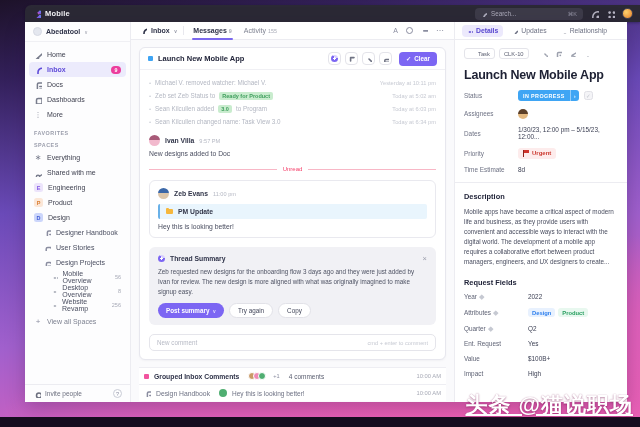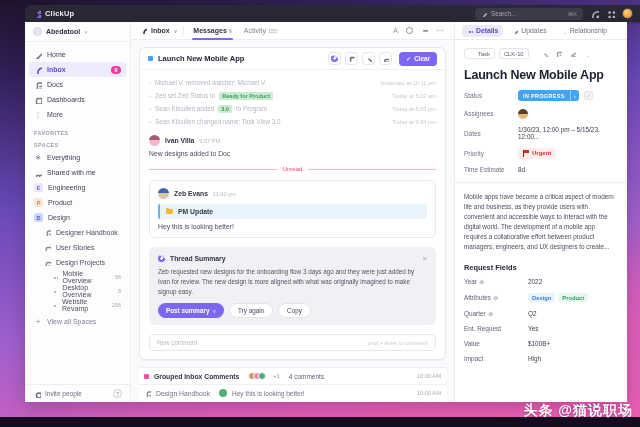--- a/index.html
+++ b/index.html
@@ -152,22 +152,22 @@
   .d-h { font-size:7.4px; font-weight:bold; color:#23263b; margin-bottom:6px; }
   .d-desc { font-size:6.35px; color:#4a4e60; line-height:1.58; }
   .cf-h { margin-top:11px; }
   .cfield { display:flex; align-items:center; margin-bottom:8px; }
   .cflabel { width:64px; min-width:64px; font-size:6.4px; color:#5f6375; display:flex; align-items:center; gap:3px; }
   .fdia { width:3.5px; height:3.5px; background:#c6c9d2; transform:rotate(45deg); border-radius:.5px; }
   .chip { font-size:5.8px; font-weight:bold; padding:1.5px 4px; border-radius:3px; }
   .chip-design { color:#2f80ed; background:#e8f1fe; margin-right:3px; }
   .chip-product { color:#279e5f; background:#e8f8ef; }
 
-  .watermark { position:absolute; right:7px; bottom:7px; font-size:14px; font-weight:bold; color:#fff;
-    text-shadow:0 1px 2px rgba(120,20,80,.45), 0 0 1px rgba(120,20,80,.4); letter-spacing:1px; }
+  .watermark { position:absolute; right:7px; bottom:7px; font-size:22px; font-weight:bold; color:#fff;
+    text-shadow:0 1px 2px rgba(120,20,80,.45), 0 0 1px rgba(120,20,80,.4); letter-spacing:1px;text-decoration:underline; }
 
   .ic { width:8px; height:8px; display:block; }
   .ic7 { width:7px; height:7px; } .ic6 { width:6px; height:6px; } .ic9 { width:9px; height:9px; }
   svg.defs { position:absolute; width:0; height:0; }
 </style>
 </head>
 <body>
 
 <svg class="defs" aria-hidden="true">
   <defs>
@@ -273,21 +273,21 @@
   </defs>
 </svg>
 
 <div class="stage">
 
   <div class="topbar">
     <div class="brand">
       <svg class="ic9">
           <use href="#s-logo"></use>
         </svg>
-      <span class="brand-name">ClickUp</span>
+      <span class="brand-name">Mobile</span>
     </div>
     <div class="tb-right">
       <div class="searchpill">
         <svg class="ic6">
             <use href="#s-search"></use>
           </svg>
         <input placeholder="Search..." style="">
         <span class="kbd">⌘K</span>
       </div>
       <span class="tb-ic">
@@ -653,20 +653,21 @@
             <span class="flagic"></span>
             <span>Urgent</span>
           </span>
         </div>
         <div class="field">
           <span class="flabel">Time Estimate</span>
           <span class="fvalue">8d</span>
         </div>
 
         <div class="d-divider"></div>
+        <div class="d-h">Description</div>
         <div class="d-desc">Mobile apps have become a critical aspect of modern life and business, as they provide users with convenient and accessible ways to interact with the digital world. The development of a mobile app requires a collaborative effort between product managers, engineers, and UX designers to create...</div>
 
         <div class="d-h cf-h">Request Fields</div>
         <div class="cfield">
           <span class="cflabel">
               <span>Year</span>
               <span class="fdia"></span>
             </span>
           <span class="cfvalue fvalue">2022</span>
         </div>

